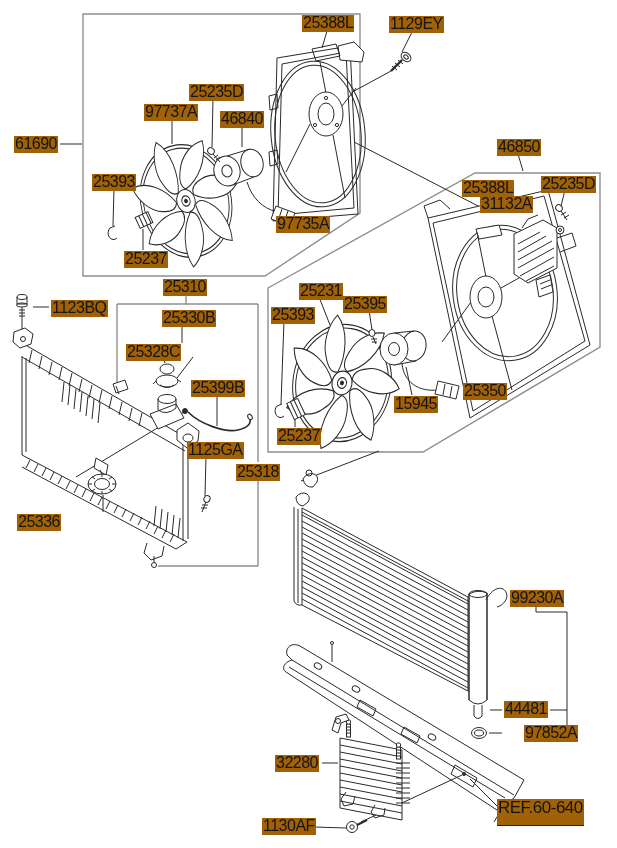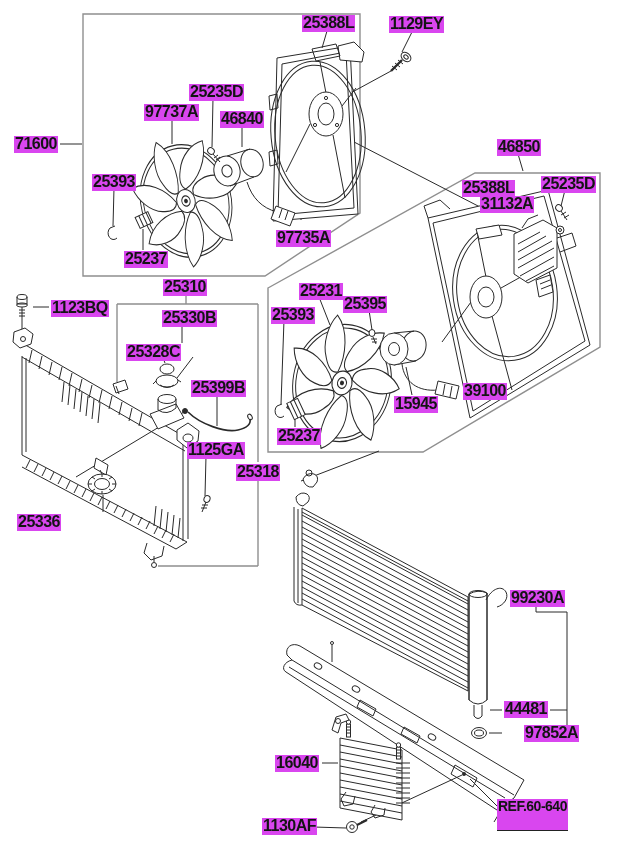--- a/index.html
+++ b/index.html
@@ -1,21 +1,21 @@
 <!DOCTYPE html>
 <html><head>
 <meta charset="utf-8">
 <style>
   html,body{margin:0;padding:0;background:#fff;}
   .stage{position:relative;width:617px;height:848px;background:#fff;overflow:hidden;
          font-family:"Liberation Sans",sans-serif;}
   .stage svg{position:absolute;left:0;top:0;}
   .lbl{position:absolute;font-size:16px;line-height:1.05;letter-spacing:-0.5px;
-       color:#141414;background:#d946ef;padding:0 1px;white-space:nowrap;font-weight:bold;}
-  .lbl.ref{font-size:14px;border-bottom:1.3px solid #222;padding-bottom:16px;}
+       color:#141414;background:#a16207;padding:0 1px;white-space:nowrap;}
+  .lbl.ref{font-size:17px;border-bottom:1.3px solid #222;padding-bottom:8px;}
   svg *{vector-effect:none;}
 </style>
 </head>
 <body>
 
 <div class="stage">
 <svg width="617" height="848" viewBox="0 0 617 848">
 
   <g stroke="#8f8f8f" stroke-width="1.4" fill="none">
     <path d="M83,14 L360,14 L360,213 L265,276 L83,276 Z"></path>
@@ -300,46 +300,46 @@
     <circle cx="338" cy="721" r="2.5"></circle>
     <path d="M346,792 l-5,7 3,7 9,-2 2,-8 M375,805 l-4,7 4,6 9,-3 1,-7"></path>
     <g>
       <circle cx="352" cy="827" r="5.5" fill="#fff"></circle>
       <circle cx="352" cy="827" r="2.2"></circle>
       <path d="M357,825 L367,820" stroke-width="2"></path>
     </g>
   </g>
 </svg>
 
-  <div class="lbl" style="left:14px;top:136px">71600</div>
+  <div class="lbl" style="left:14px;top:136px">61690</div>
   <div class="lbl" style="left:302px;top:15px">25388L</div>
   <div class="lbl" style="left:389px;top:16px">1129EY</div>
   <div class="lbl" style="left:189px;top:84px">25235D</div>
   <div class="lbl" style="left:144px;top:104px">97737A</div>
   <div class="lbl" style="left:220px;top:111px">46840</div>
   <div class="lbl" style="left:92px;top:174px">25393</div>
   <div class="lbl" style="left:124px;top:251px">25237</div>
-  <div class="lbl" style="left:276px;top:230px">97735A</div>
+  <div class="lbl" style="left:276px;top:216px">97735A</div>
   <div class="lbl" style="left:497px;top:139px">46850</div>
   <div class="lbl" style="left:462px;top:180px">25388L</div>
   <div class="lbl" style="left:541px;top:176px">25235D</div>
   <div class="lbl" style="left:480px;top:196px">31132A</div>
   <div class="lbl" style="left:299px;top:283px">25231</div>
   <div class="lbl" style="left:271px;top:307px">25393</div>
   <div class="lbl" style="left:343px;top:296px">25395</div>
   <div class="lbl" style="left:394px;top:396px">15945</div>
-  <div class="lbl" style="left:463px;top:383px">39100</div>
+  <div class="lbl" style="left:463px;top:383px">25350</div>
   <div class="lbl" style="left:277px;top:428px">25237</div>
   <div class="lbl" style="left:163px;top:279px">25310</div>
   <div class="lbl" style="left:51px;top:300px">1123BQ</div>
   <div class="lbl" style="left:162px;top:310px">25330B</div>
   <div class="lbl" style="left:126px;top:344px">25328C</div>
   <div class="lbl" style="left:191px;top:380px">25399B</div>
   <div class="lbl" style="left:187px;top:442px">1125GA</div>
   <div class="lbl" style="left:236px;top:464px">25318</div>
   <div class="lbl" style="left:17px;top:514px">25336</div>
   <div class="lbl" style="left:510px;top:590px">99230A</div>
   <div class="lbl" style="left:504px;top:701px">44481</div>
   <div class="lbl" style="left:524px;top:725px">97852A</div>
-  <div class="lbl" style="left:275px;top:755px">16040</div>
+  <div class="lbl" style="left:275px;top:755px">32280</div>
   <div class="lbl" style="left:262px;top:818px">1130AF</div>
   <div class="lbl ref" style="left:497px;top:799px">REF.60-640</div>
 </div>
 
 </body></html>

